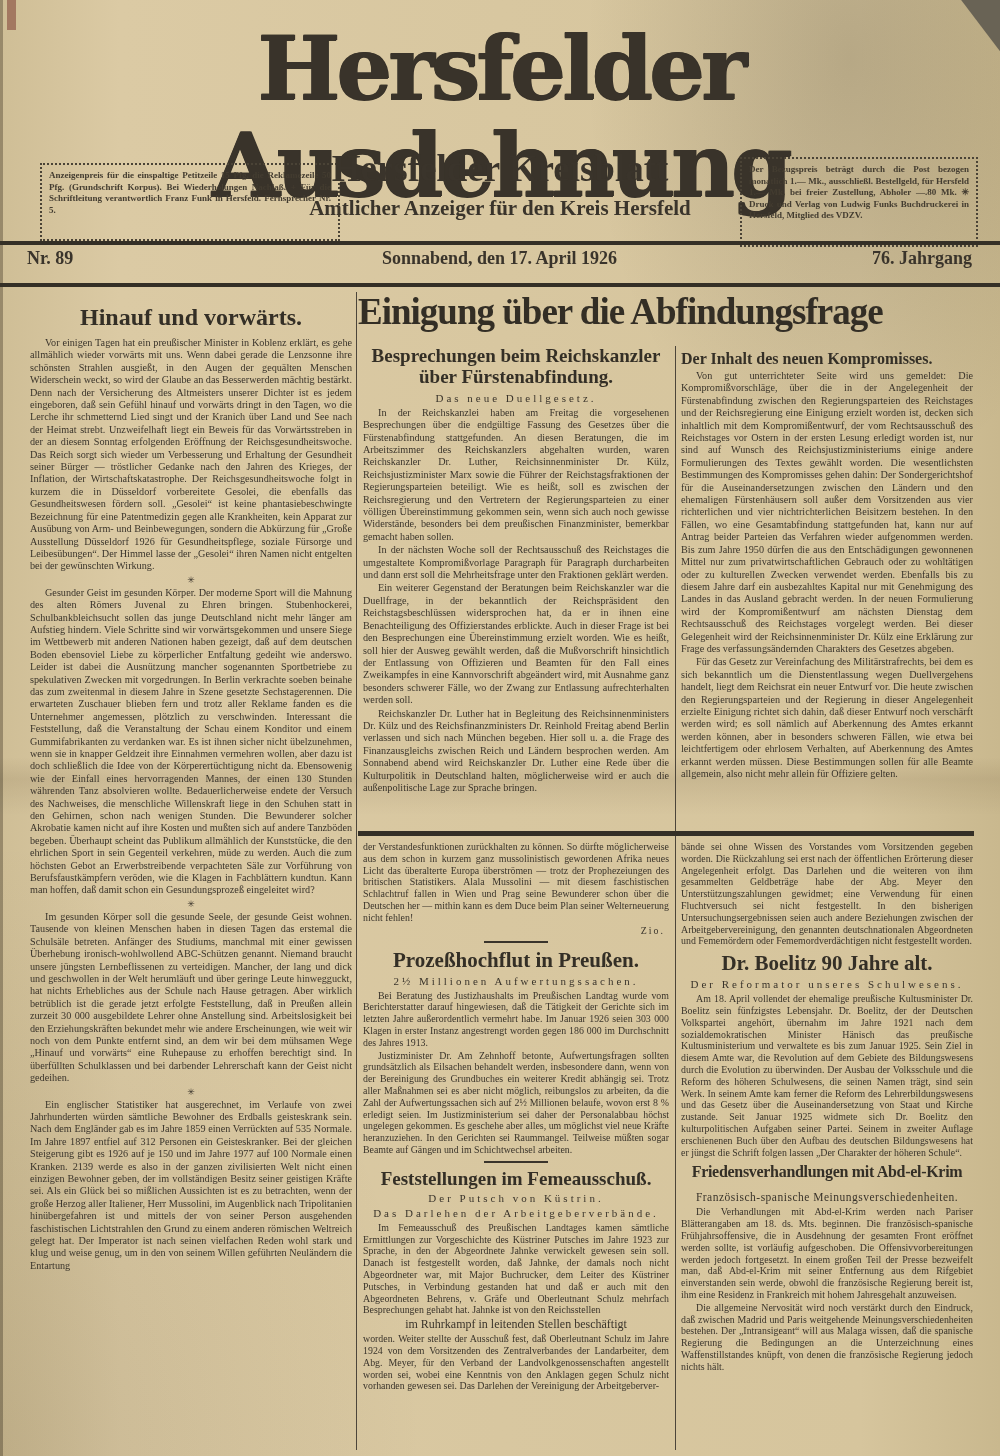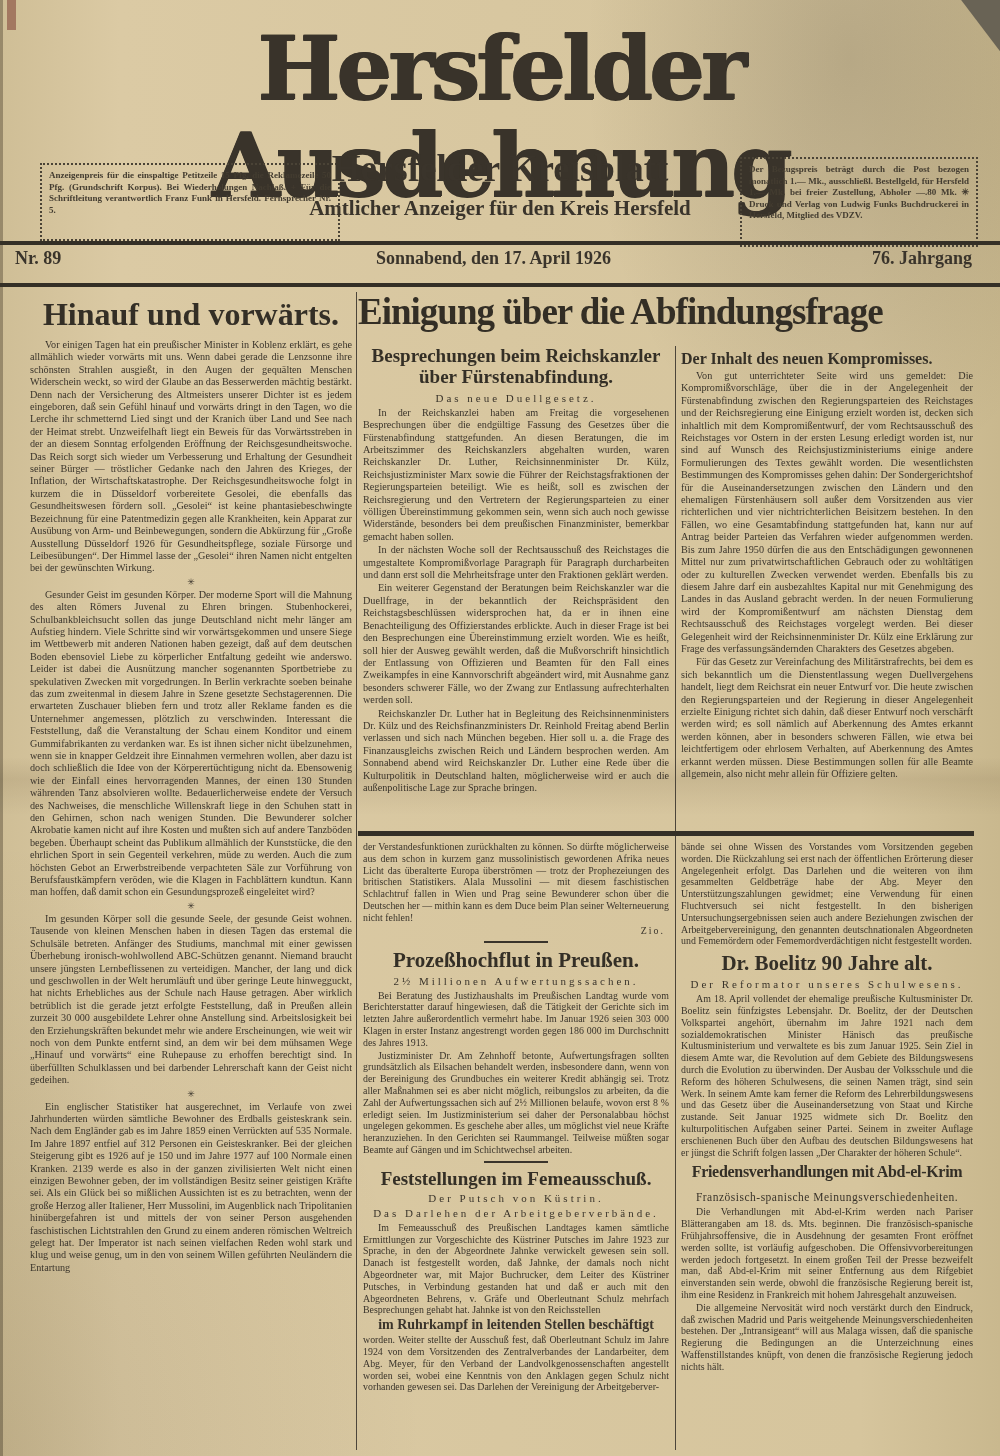--- a/index.html
+++ b/index.html
@@ -27,56 +27,56 @@
   .infobox.right{left:740px;top:157px;width:220px;height:76px;}
   .mast-sub{position:absolute;left:0;top:150px;width:100%;text-align:center;
     font-weight:700;font-size:37px;line-height:1.0;letter-spacing:0;color:#3a342b;}
   .mast-subsub{position:absolute;left:0;top:196px;width:100%;text-align:center;
     font-weight:700;font-size:21px;color:#3a342b;}
 
   
   .rule-bar{position:absolute;left:0;width:100%;background:#342f26;}
   .dateline{position:absolute;left:0;top:248px;width:100%;display:flex;align-items:baseline;
     font-weight:700;font-size:18px;}
-  .dateline .iss{width:200px;padding-left:15px;}
+  .dateline .iss{width:200px;padding-left:27px;}
   .dateline .dat{flex:1;text-align:center;}
   .dateline .vol{width:200px;text-align:right;padding-right:28px;}
 
   
   .vrule{position:absolute;width:1px;background:#4c453a;}
   .thickbar{position:absolute;left:358px;top:831px;width:616px;height:5px;background:#342f26;}
 
   .colL{position:absolute;left:30px;top:292px;width:322px;height:1158px;overflow:hidden;}
   .colM-up{position:absolute;left:363px;top:346px;width:306px;height:480px;overflow:hidden;}
   .colR-up{position:absolute;left:681px;top:350px;width:292px;height:476px;overflow:hidden;}
   .colM-lo{position:absolute;left:363px;top:841px;width:306px;height:610px;overflow:hidden;}
   .colR-lo{position:absolute;left:681px;top:841px;width:292px;height:610px;overflow:hidden;}
 
   .spread-head{position:absolute;left:358px;top:293px;width:616px;text-align:left;
     font-weight:700;font-size:37px;line-height:1.0;letter-spacing:-1px;color:#332e25;}
 
   .art-title{font-weight:700;text-align:center;color:#342f26;}
-  .t-hinauf{font-size:32px;margin:4px 0 6px;}
+  .t-hinauf{font-size:24px;margin:12px 0 6px;}
   .t-bespr{font-size:19px;line-height:1.1;margin:0 0 4px;}
   .t-komp{font-size:16px;text-align:left;margin:0 0 2px;}
   .t-proz{font-size:21px;margin:4px 0 2px;}
   .t-feme{font-size:19px;margin:4px 0 2px;}
   .t-boel{font-size:21px;margin:4px 0 2px;}
   .t-abd{font-size:16px;letter-spacing:-0.3px;margin:5px 0 10px;}
 
   .kicker{text-align:center;font-size:11px;letter-spacing:3px;margin:0 0 3px;color:#3a342b;}
   .kicker.plain{letter-spacing:0.5px;font-size:11.5px;}
 
   p.body{margin:0 0 1px;text-indent:15px;text-align:justify;
     font-size:10.2px;line-height:12.4px;hyphens:auto;color:#3a342b;}
   .colM-lo p.body,.colR-lo p.body{font-size:9.9px;line-height:11.8px;}
   p.noindent{text-indent:0;}
   .star{text-align:center;font-size:9px;line-height:10px;margin:2px 0;color:#3a342b;}
   .byline{text-align:right;font-size:9.9px;letter-spacing:2px;margin:0 4px 2px 0;}
-  .bold-center{text-align:center;font-weight:700;font-size:14px;margin:1px 0;}
+  .bold-center{text-align:center;font-weight:400;font-size:12px;margin:1px 0;}
   .short-rule{width:64px;height:2px;background:#3a342b;margin:5px auto 5px;}
 </style>
 </head>
 <body>
 
 <div class="page">
 
   <div class="edge-left"></div>
   <div class="corner-tr"></div>
   <div class="mark-tl"></div>

